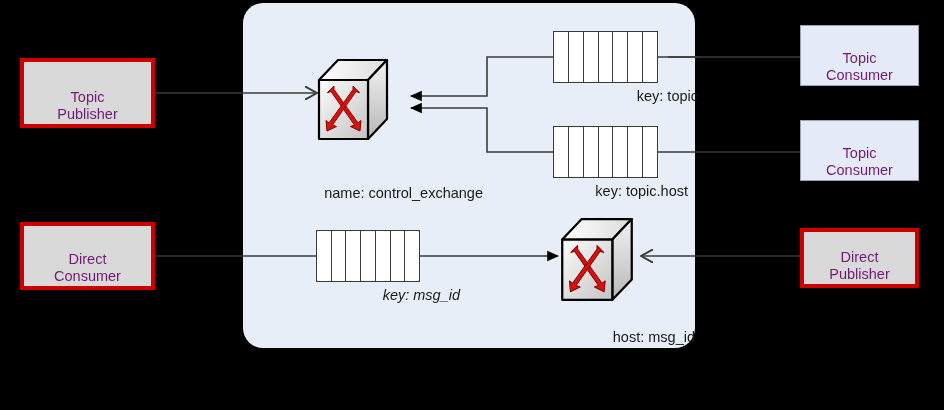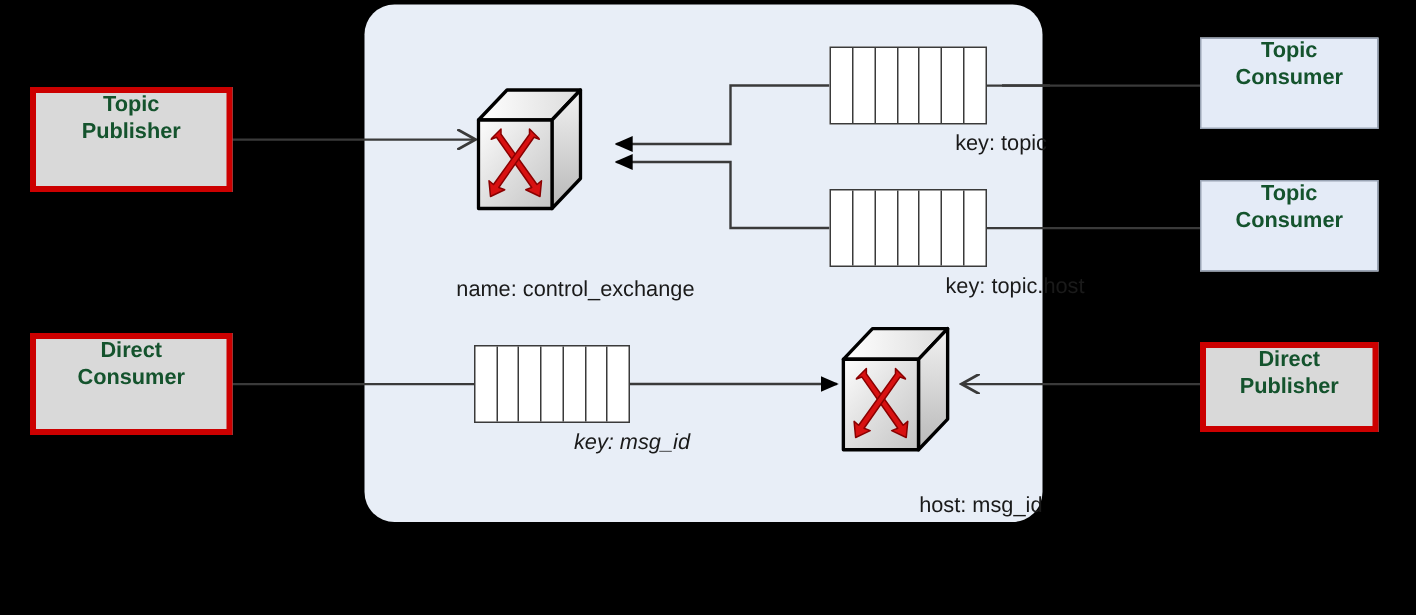--- a/index.html
+++ b/index.html
@@ -6,22 +6,22 @@
   html,body{margin:0;padding:0;background:#000;}
   body{width:944px;height:410px;position:relative;overflow:hidden;
        font-family:"Liberation Sans","DejaVu Sans",sans-serif;}
   .stage{position:absolute;left:0;top:0;width:944px;height:410px;background:#000;}
 
   
   .panel{position:absolute;background:#e8eef7;border-radius:20px;}
 
   
   .endpoint{position:absolute;box-sizing:border-box;display:flex;
-            align-items:flex-start;justify-content:center;text-align:center;
-            line-height:1.22;color:#14532d;font-size:14.5px;font-weight:bold;}
+            align-items:flex-end;justify-content:center;text-align:center;
+            line-height:1.22;color:#701a75;font-size:14.5px;}
   .endpoint.pub{background:#d9d9d9;border:4px solid #cc0000;}
   .endpoint.con{background:#e4ebf7;border:1px solid #9aa4b4;}
   .endpoint span{display:block;}
 
   
   .queue{position:absolute;box-sizing:border-box;background:#ffffff;
          border:1.6px solid #3a3a3a;display:flex;}
   .queue .cell{flex:1 1 0;border-right:1.6px solid #3a3a3a;}
   .queue .cell:last-child{border-right:none;}
 
@@ -117,21 +117,21 @@
 
   <div class="queue" id="q-topic-host" style="background: rgb(255, 255, 255); left: 553px; top: 126px; width: 105px; height: 52px;">
       <div class="cell"></div>
       <div class="cell"></div>
       <div class="cell"></div>
       <div class="cell"></div>
       <div class="cell"></div>
       <div class="cell"></div>
       <div class="cell"></div>
     </div>
-  <div class="cap" id="cap-q-topic-host" style="left: 538px; top: 182px; width: 185px;">key: topic.host</div>
+  <div class="cap" id="cap-q-topic-host" style="left: 503px; top: 182px; width: 185px;">key: topic.host</div>
 
   <div class="queue" id="q-msg-id" style="background: rgb(255, 255, 255); left: 316px; top: 230px; width: 104px; height: 52px;">
       <div class="cell"></div>
       <div class="cell"></div>
       <div class="cell"></div>
       <div class="cell"></div>
       <div class="cell"></div>
       <div class="cell"></div>
       <div class="cell"></div>
     </div>
@@ -160,21 +160,21 @@
       <polygon points="54,24 73,4 73,63 54,83" fill="url(#sideG1)" stroke="#000" stroke-width="2.2" stroke-linejoin="round"></polygon>
 
       <rect x="5" y="24" width="49" height="59" fill="url(#faceG1)" stroke="#000" stroke-width="2.2" stroke-linejoin="round"></rect>
 
       <g fill="#d81111" stroke="#8a0000" stroke-width="1" stroke-linejoin="round">
         <path d="M 14 36 L 20 30 L 20 33.5 L 44 67 L 47 64.5 L 46 75 L 36.5 70.5 L 40.5 69 L 17 35.5 L 13.5 36.8 z"></path>
         <path d="M 45 36 L 39 30 L 39 33.5 L 15 67 L 12 64.5 L 13 75 L 22.5 70.5 L 18.5 69 L 42 35.5 L 45.5 36.8 z"></path>
       </g>
     </svg>
   </div>
-  <div class="cap" id="cap-ex-control" style="left: 243px; top: 148px; width: 220px;">
+  <div class="cap" id="cap-ex-control" style="left: 243px; top: 148px; width: 220px; padding-left: 20px;">
     <div>name: control_exchange</div>
   </div>
 
   <div class="exch" id="ex-msgid" style="left:556px;top:215px;">
     <svg width="82" height="92" viewBox="0 0 78 90" xmlns="http://www.w3.org/2000/svg">
       <polygon points="5,24 24,4 73,4 54,24" fill="url(#topG1)" stroke="#000" stroke-width="2.2" stroke-linejoin="round"></polygon>
       <polygon points="54,24 73,4 73,63 54,83" fill="url(#sideG1)" stroke="#000" stroke-width="2.2" stroke-linejoin="round"></polygon>
       <rect x="5" y="24" width="49" height="59" fill="url(#faceG1)" stroke="#000" stroke-width="2.2" stroke-linejoin="round"></rect>
       <g fill="#d81111" stroke="#8a0000" stroke-width="1" stroke-linejoin="round">
         <path d="M 14 36 L 20 30 L 20 33.5 L 44 67 L 47 64.5 L 46 75 L 36.5 70.5 L 40.5 69 L 17 35.5 L 13.5 36.8 z"></path>

